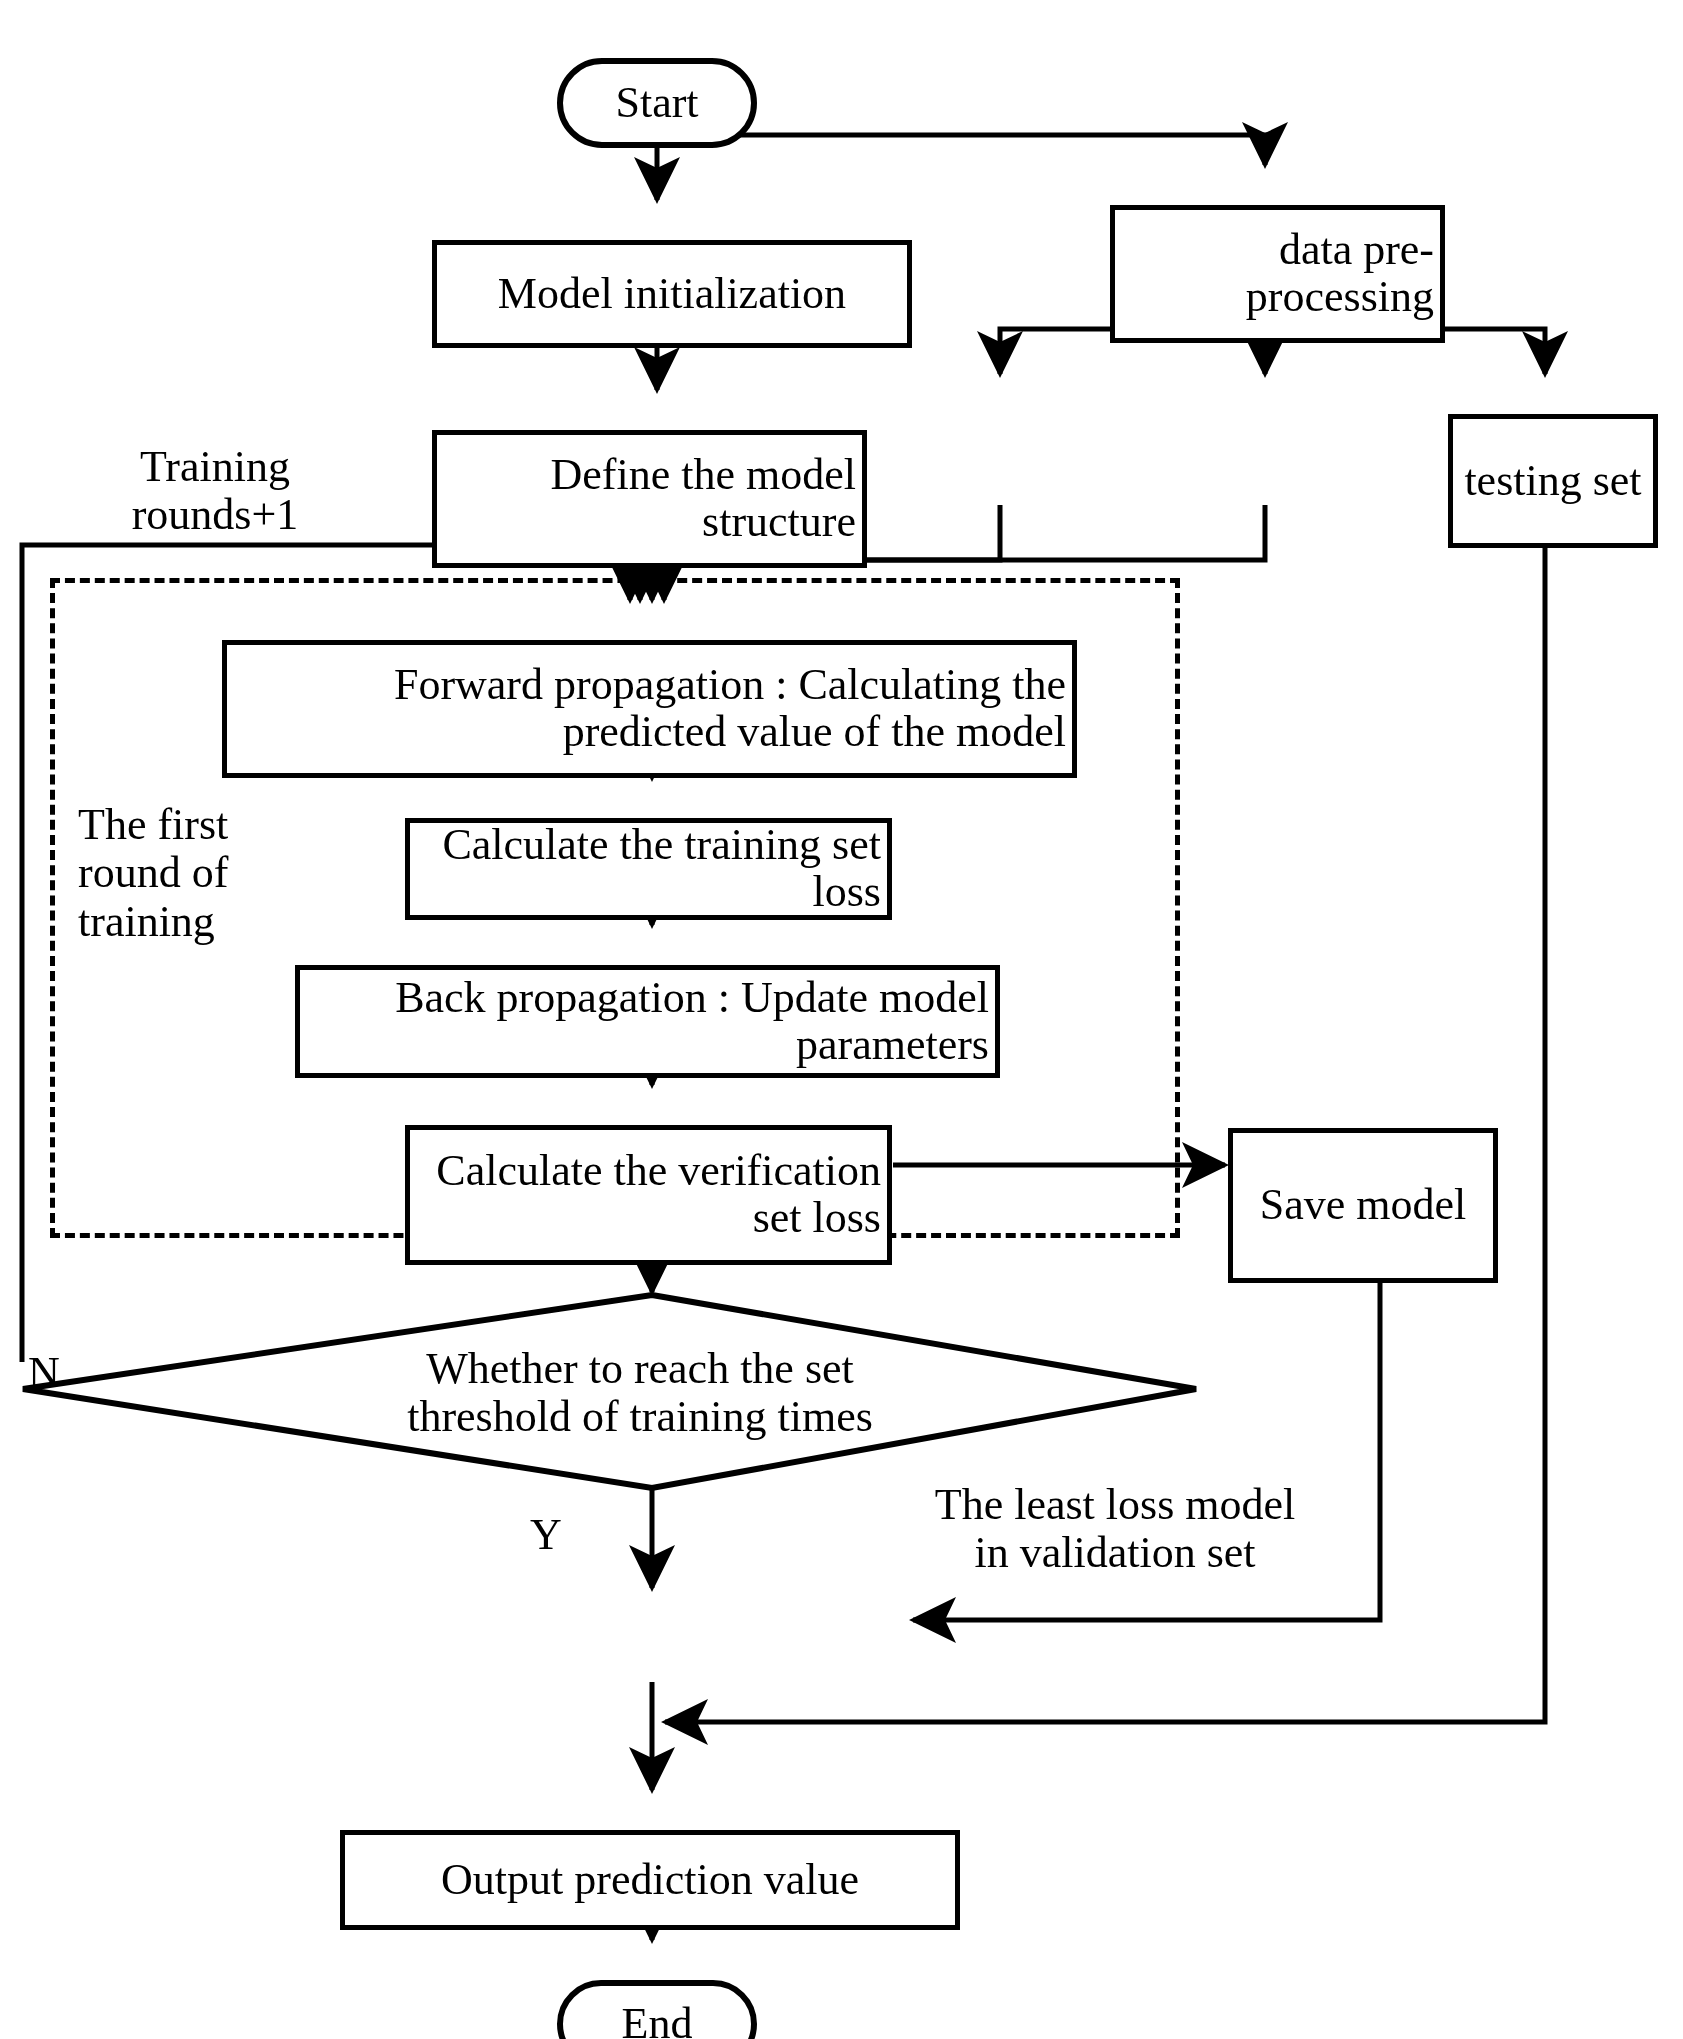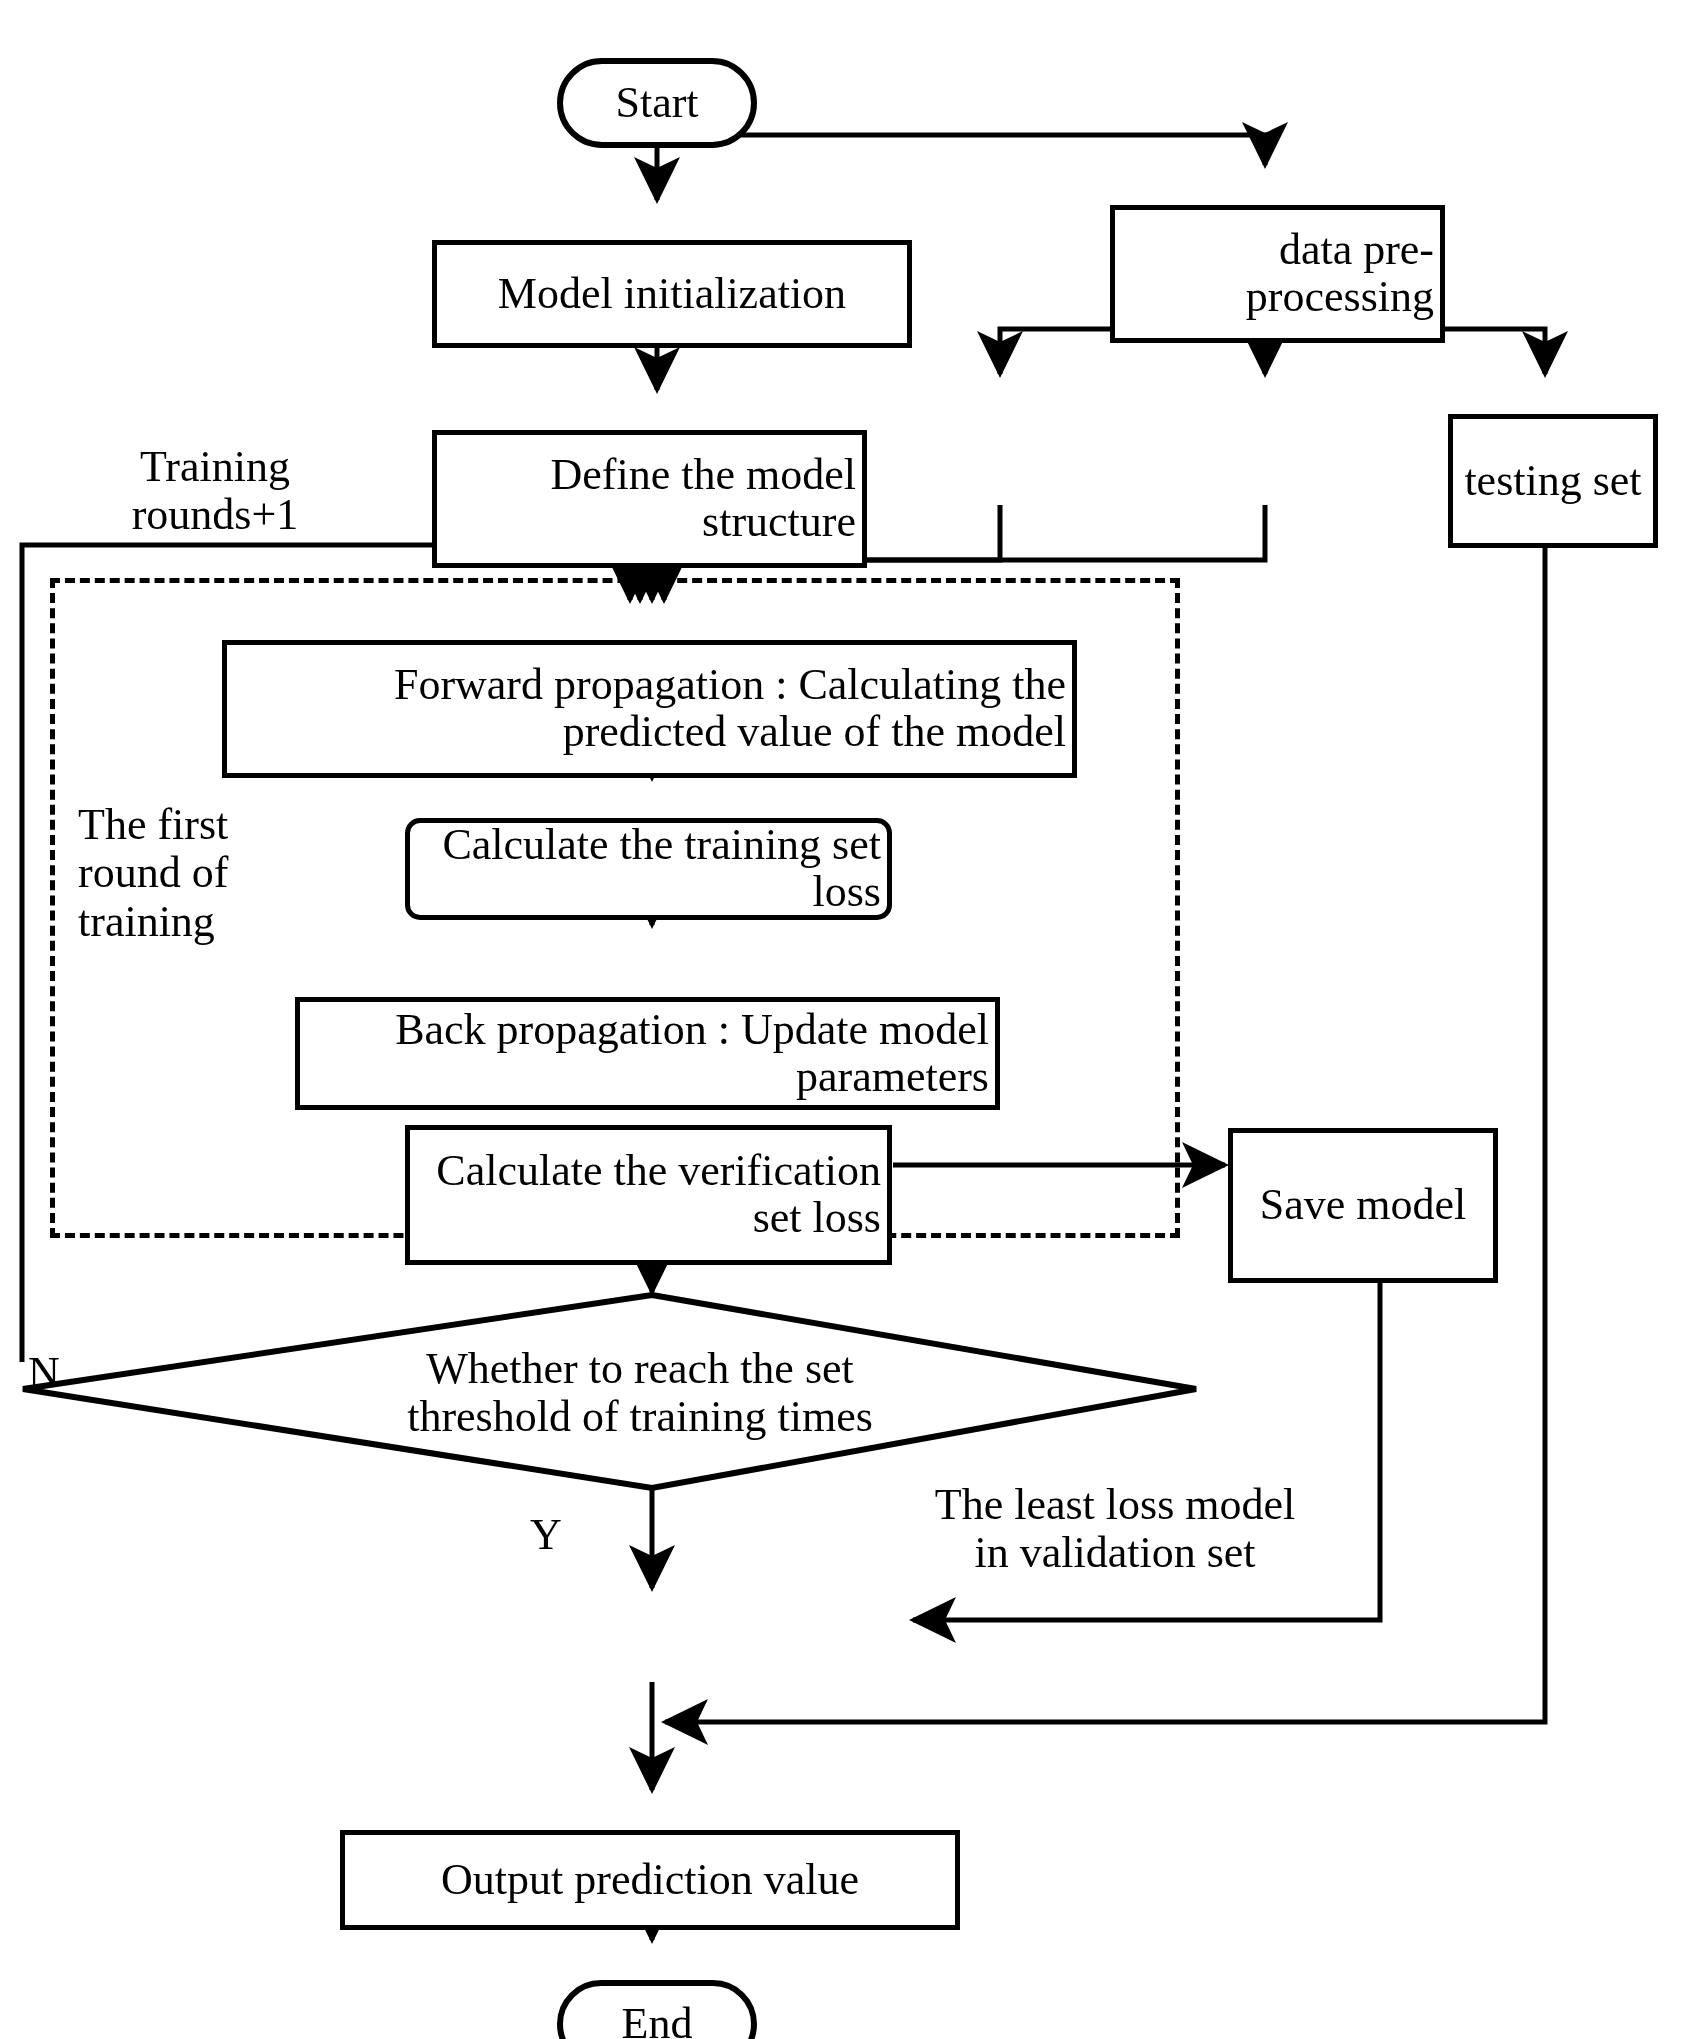--- a/index.html
+++ b/index.html
@@ -137,26 +137,26 @@
   <div class="node" style="left:1448px; top:374px; width:210px; height:134px;">
     <span>testing
 set</span>
   </div>
 
   <div class="node" style="left:222px; top:600px; width:855px; height:138px;">
     <span>Forward propagation : Calculating
 the predicted value of the model</span>
   </div>
 
-  <div class="node" style="left:405px; top:778px; width:487px; height:102px;border-radius:15px;">
+  <div class="node" style="left:405px; top:778px; width:487px; height:102px;">
     <span>Calculate the
 training set loss</span>
   </div>
 
-  <div class="node" style="left:295px; top:957px; width:705px; height:113px;">
+  <div class="node" style="left:295px; top:925px; width:705px; height:113px;">
     <span>Back propagation :
 Update model parameters</span>
   </div>
 
   <div class="node" style="left:405px; top:1085px; width:487px; height:140px;">
     <span>Calculate the
 verification set loss</span>
   </div>
 
   <div class="node" style="left:1228px; top:1088px; width:270px; height:155px;">

